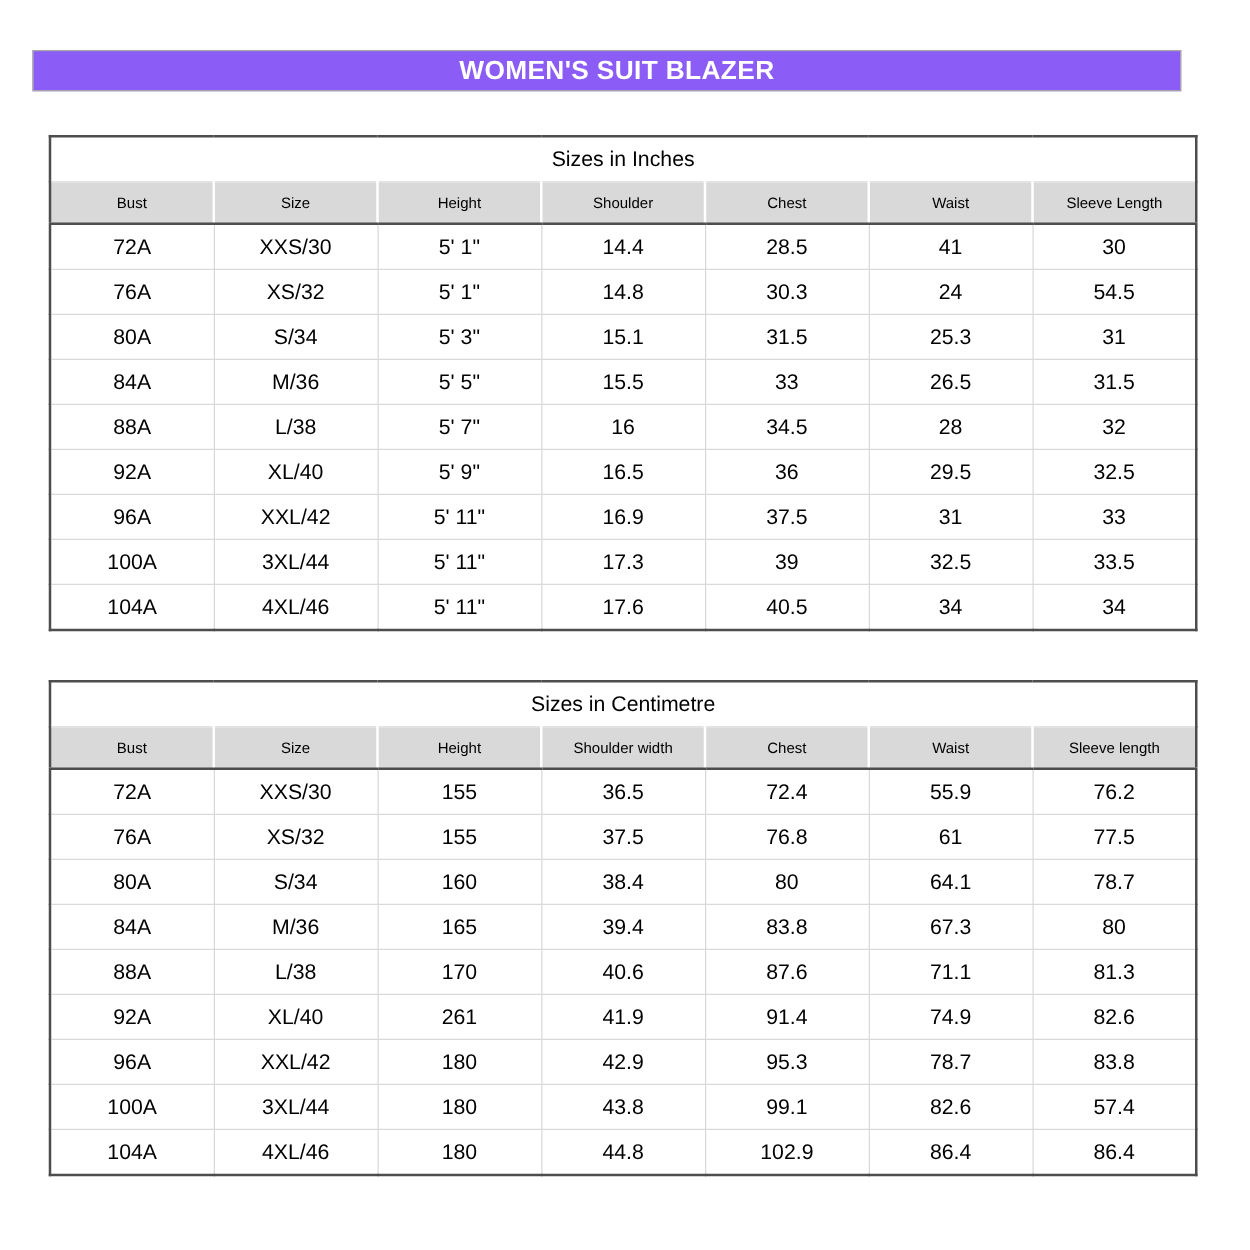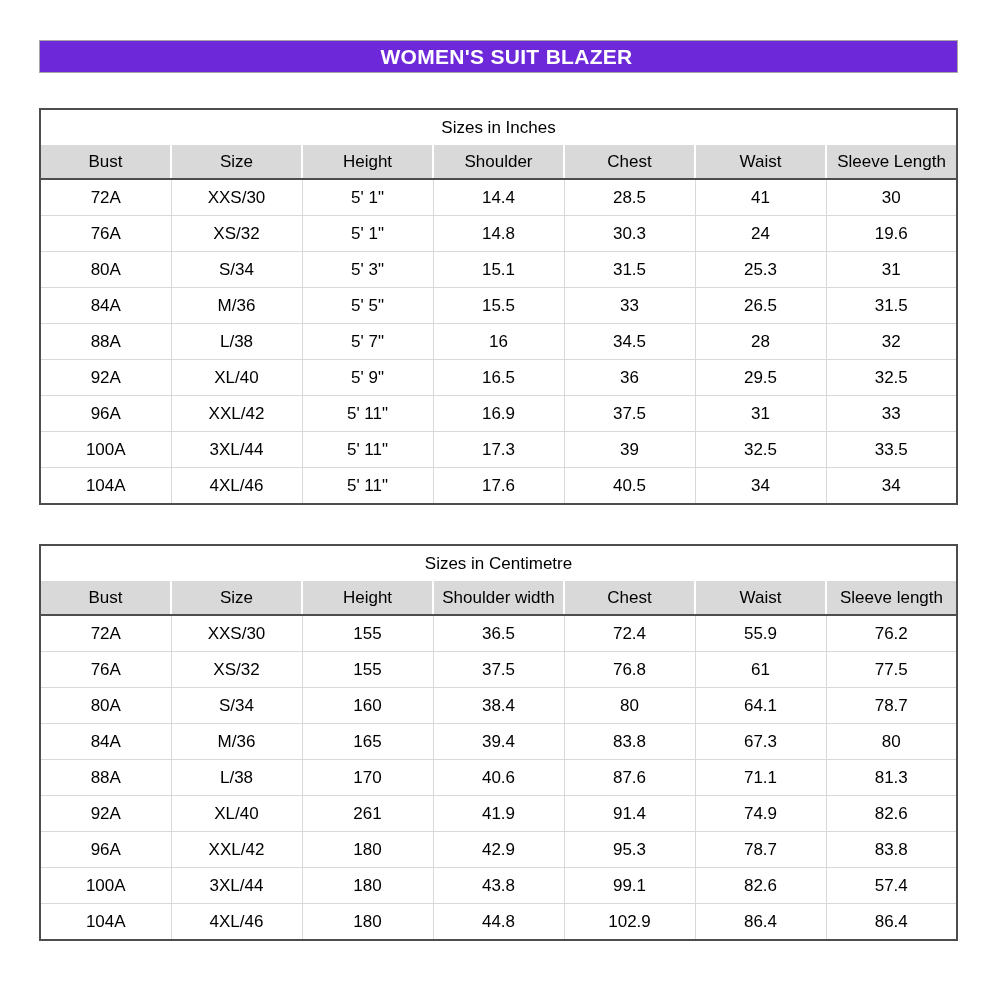--- a/index.html
+++ b/index.html
@@ -13,26 +13,26 @@
   }
   .page {
     position: relative;
     width: 1000px;
     height: 1000px;
     background: #ffffff;
     overflow: hidden;
   }
   .banner {
     position: absolute;
-    left: 39px;
+    left: 26px;
     top: 40px;
     width: 919px;
     height: 33px;
     box-sizing: border-box;
-    background: #6d28d9;
+    background: #8b5cf6;
     border: 1px solid #a6a6a6;
     display: flex;
     align-items: center;
     justify-content: center;
     padding-left: 16px;
   }
   .banner-text {
     color: #ffffff;
     font-size: 21px;
     font-weight: bold;
@@ -57,21 +57,21 @@
     vertical-align: middle;
     background: #ffffff;
     border-bottom: 2px solid #4d4d4d;
     font-size: 17px;
     margin-left: 40px;
   }
   table.size-table th {
     background: #d9d9d9;
     height: 30px;
     font-weight: normal;
-    font-size: 17px;
+    font-size: 12px;
     text-align: center;
     vertical-align: middle;
     border-left: 2px solid #ffffff;
     border-right: 2px solid #ffffff;
     border-bottom: 2px solid #4d4d4d;
   }
   table.size-table th:first-child { border-left: none; }
   table.size-table th:last-child  { border-right: none; }
   table.size-table td {
     height: 33px;
@@ -117,21 +117,21 @@
           <td>41</td>
           <td>30</td>
         </tr>
         <tr>
           <td>76A</td>
           <td>XS/32</td>
           <td>5' 1"</td>
           <td>14.8</td>
           <td>30.3</td>
           <td>24</td>
-          <td>19.6</td>
+          <td>54.5</td>
         </tr>
         <tr>
           <td>80A</td>
           <td>S/34</td>
           <td>5' 3"</td>
           <td>15.1</td>
           <td>31.5</td>
           <td>25.3</td>
           <td>31</td>
         </tr>

